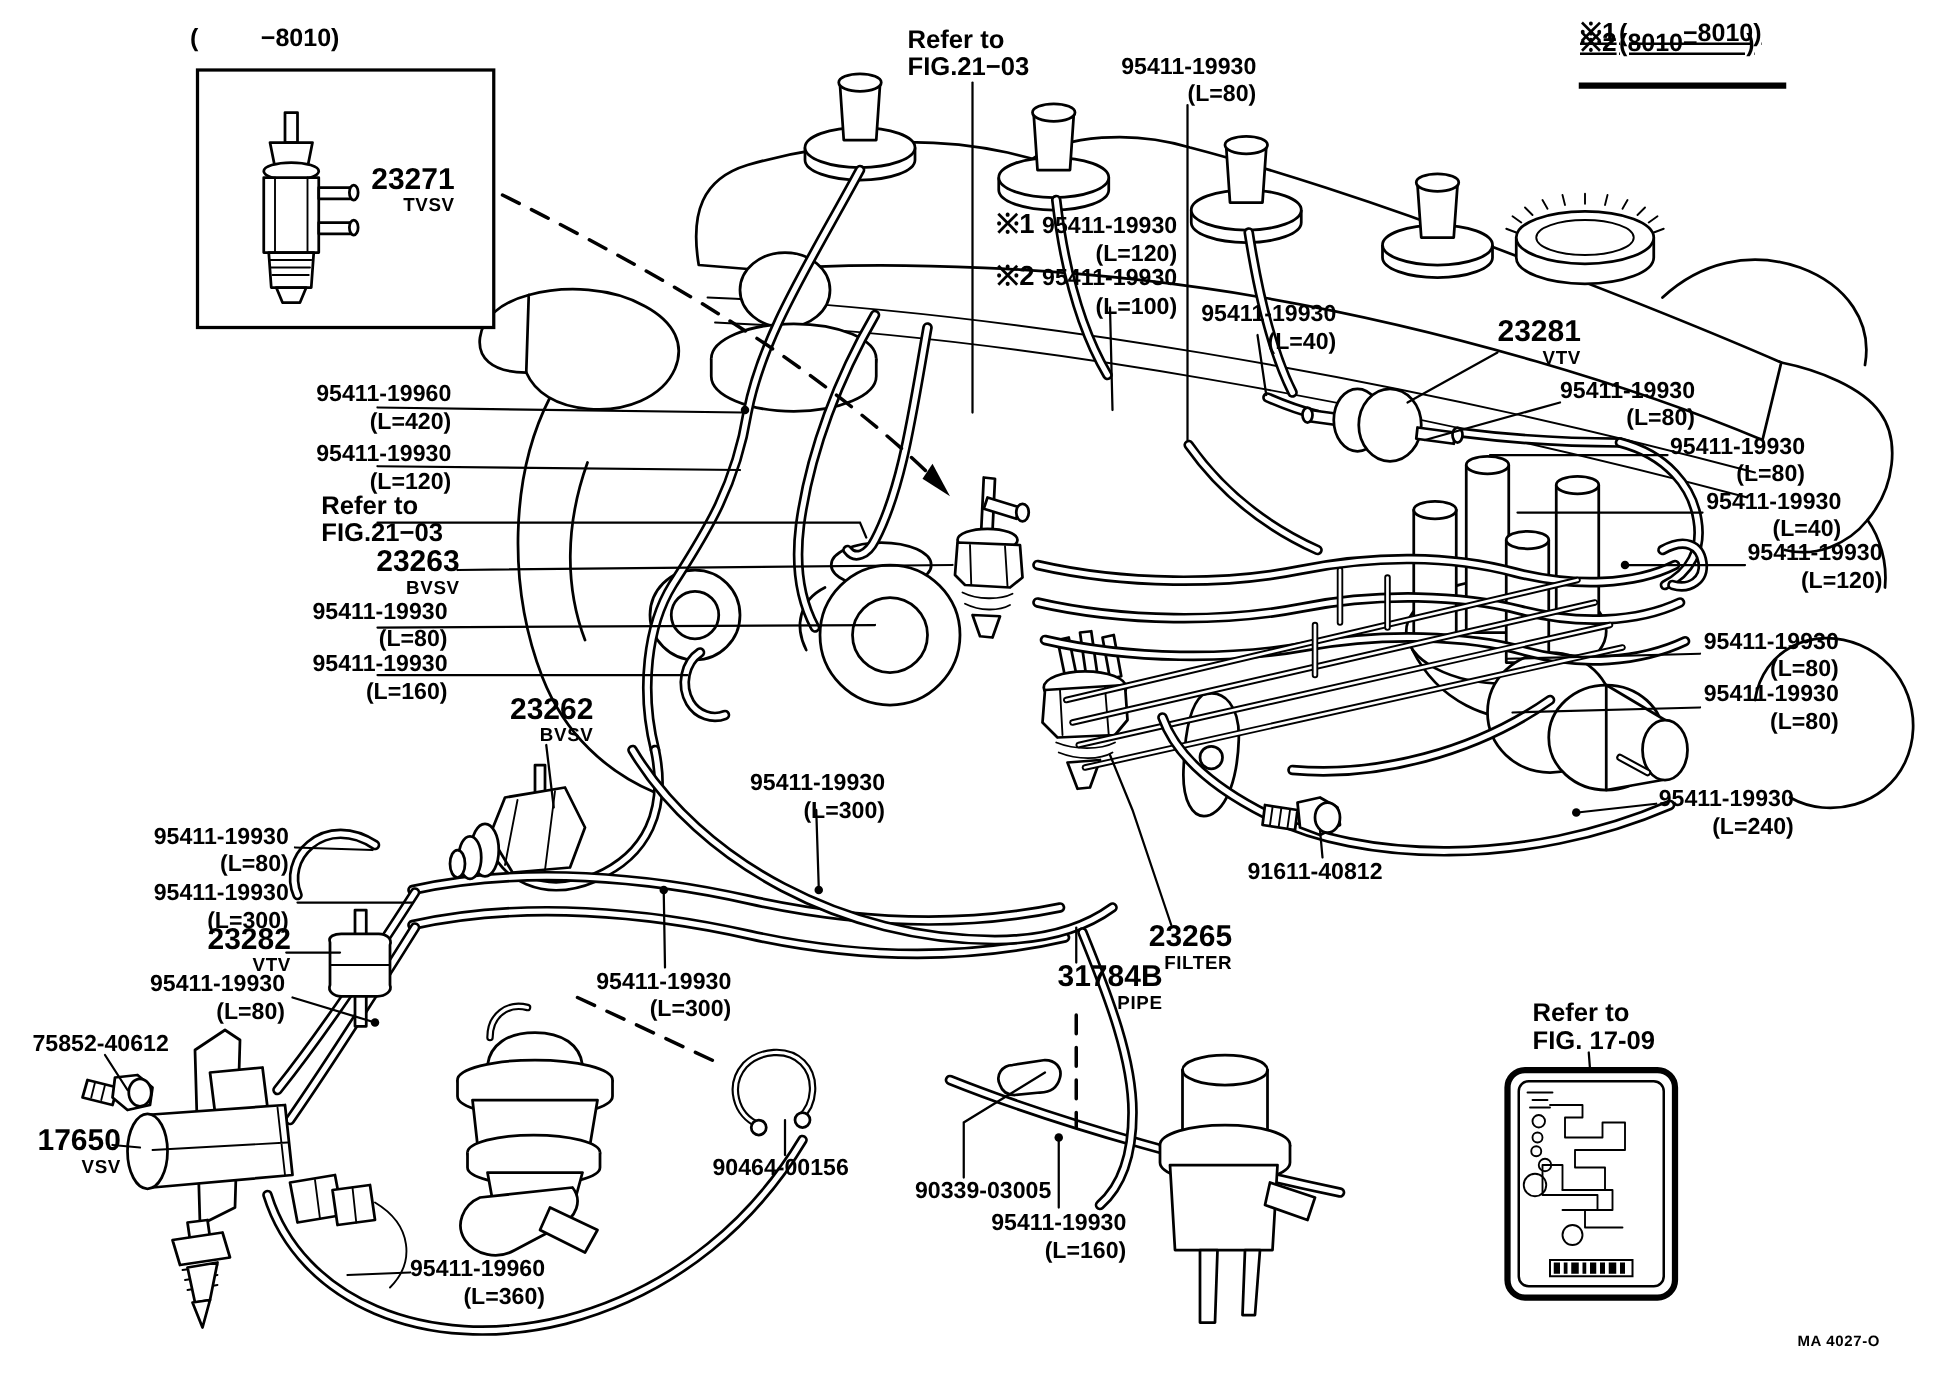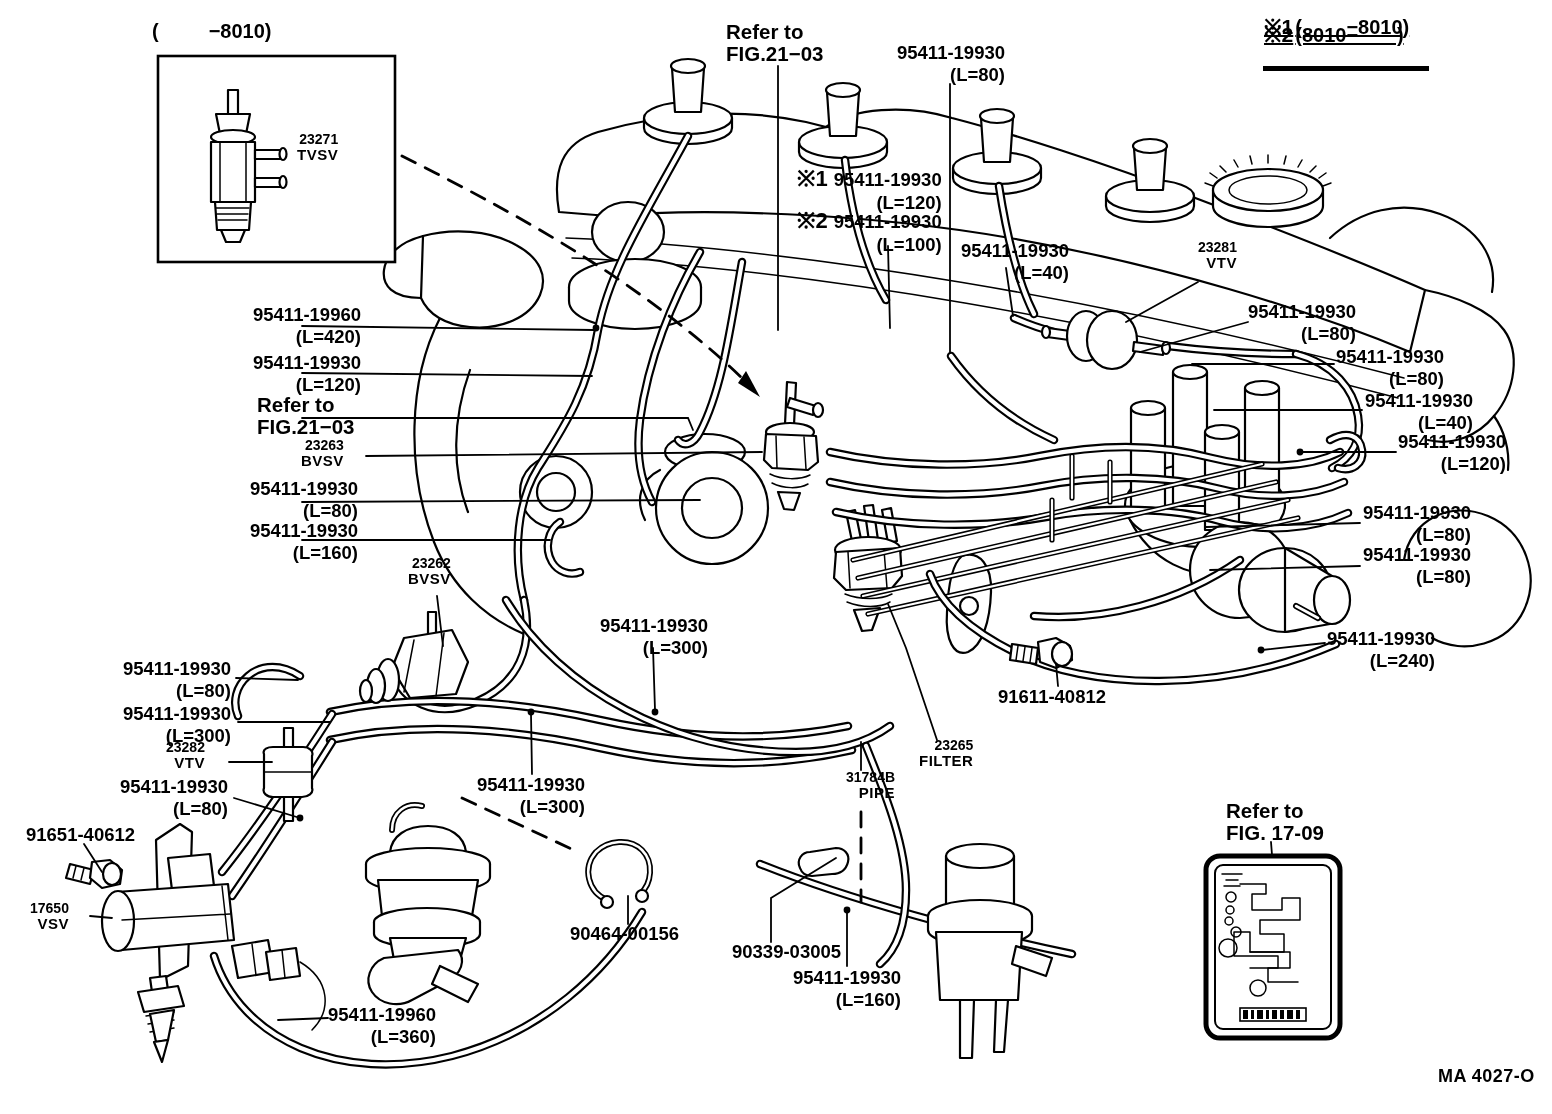--- a/index.html
+++ b/index.html
@@ -15,29 +15,29 @@
   .pipeI{fill:none;stroke:#fff;stroke-width:2.2;stroke-linecap:round;}
   .thinO{fill:none;stroke:#000;stroke-width:6;stroke-linecap:round;}
   .thinI{fill:none;stroke:#fff;stroke-width:2.6;stroke-linecap:round;}
   .lead{fill:none;stroke:#000;stroke-width:1.8;stroke-linecap:round;}
   .dash{fill:none;stroke:#000;stroke-width:2.8;stroke-dasharray:15 11;stroke-linecap:round;}
 
   .co{position:absolute;z-index:2;white-space:nowrap;font-weight:700;font-size:18.5px;line-height:1.17;color:#000;}
   .ar{text-align:right;}
   .co .ln1{display:block;text-align:right;}
   .co .ln2{display:block;}
-  .big .ln1{font-size:14px;line-height:1.0;}
+  .big .ln1{font-size:24px;line-height:1.0;}
   .kind .ln2{font-size:15px;text-align:right;line-height:1.05;margin-top:1px;letter-spacing:.5px;}
   .pref{font-size:22px;padding-right:6px;font-weight:700;}
   .ref{position:absolute;z-index:2;white-space:nowrap;font-weight:700;font-size:20.5px;line-height:1.08;}
   .ref .ln1,.ref .ln2{display:block;}
   .legend{position:absolute;z-index:2;white-space:nowrap;font-weight:700;font-size:20px;line-height:1.0;text-decoration:underline;}
   .legend .pref{font-size:21px;padding-right:2px;}
   .cap{position:absolute;z-index:2;white-space:nowrap;font-weight:700;font-size:20px;}
-  .doccode{position:absolute;z-index:2;white-space:nowrap;font-weight:700;font-size:18px;letter-spacing:.5px;}
+  .doccode{position:absolute;z-index:2;white-space:nowrap;font-weight:700;font-size:12px;letter-spacing:.5px;}
 </style>
 </head>
 <body>
 
 <svg id="art" width="1552" height="1114" viewBox="0 0 1552 1114">
   <defs>
     <path id="h1" d="M688,136 C648,210 610,268 598,330 C588,392 562,430 538,468 C518,500 512,552 524,600"></path>
     <path id="h2" d="M524,600 C534,648 518,684 476,702 C434,720 402,700 394,674"></path>
     <path id="h3" d="M845,160 C852,220 866,266 886,300"></path>
     <path id="h4" d="M999,186 C1008,244 1020,286 1034,314"></path>
@@ -462,21 +462,21 @@
 <div class="co ar" style="left:797px;top:208px">
   <span class="ln1"><span class="pref">※2</span><span>95411-19930</span></span>
   <span class="ln2">(L=100)</span>
 </div>
 
 <div class="co ar" style="left:961px;top:240px">
   <span class="ln1">95411-19930</span>
   <span class="ln2">(L=40)</span>
 </div>
 
-<div class="co big kind" style="left:1198px;top:240px">
+<div class="co big kind" style="left:1198px;top:254px">
   <span class="ln1">23281</span>
   <span class="ln2" style="padding-left:8px">VTV</span>
 </div>
 
 <div class="co ar" style="left:1248px;top:301px">
   <span class="ln1">95411-19930</span>
   <span class="ln2">(L=80)</span>
 </div>
 <div class="co ar" style="left:1336px;top:346px">
   <span class="ln1">95411-19930</span>
@@ -544,21 +544,21 @@
 </div>
 <div class="co big kind" style="left:166px;top:740px">
   <span class="ln1">23282</span>
   <span class="ln2" style="padding-left:6px">VTV</span>
 </div>
 <div class="co ar" style="left:120px;top:776px">
   <span class="ln1">95411-19930</span>
   <span class="ln2">(L=80)</span>
 </div>
 <div class="co" style="left:26px;top:824px">
-  <span class="ln1">91651-40612</span>
+  <span class="ln1">75852-40612</span>
 </div>
 <div class="co big kind" style="left:30px;top:901px">
   <span class="ln1">17650</span>
   <span class="ln2">VSV</span>
 </div>
 
 <div class="co ar" style="left:600px;top:615px">
   <span class="ln1">95411-19930</span>
   <span class="ln2">(L=300)</span>
 </div>

